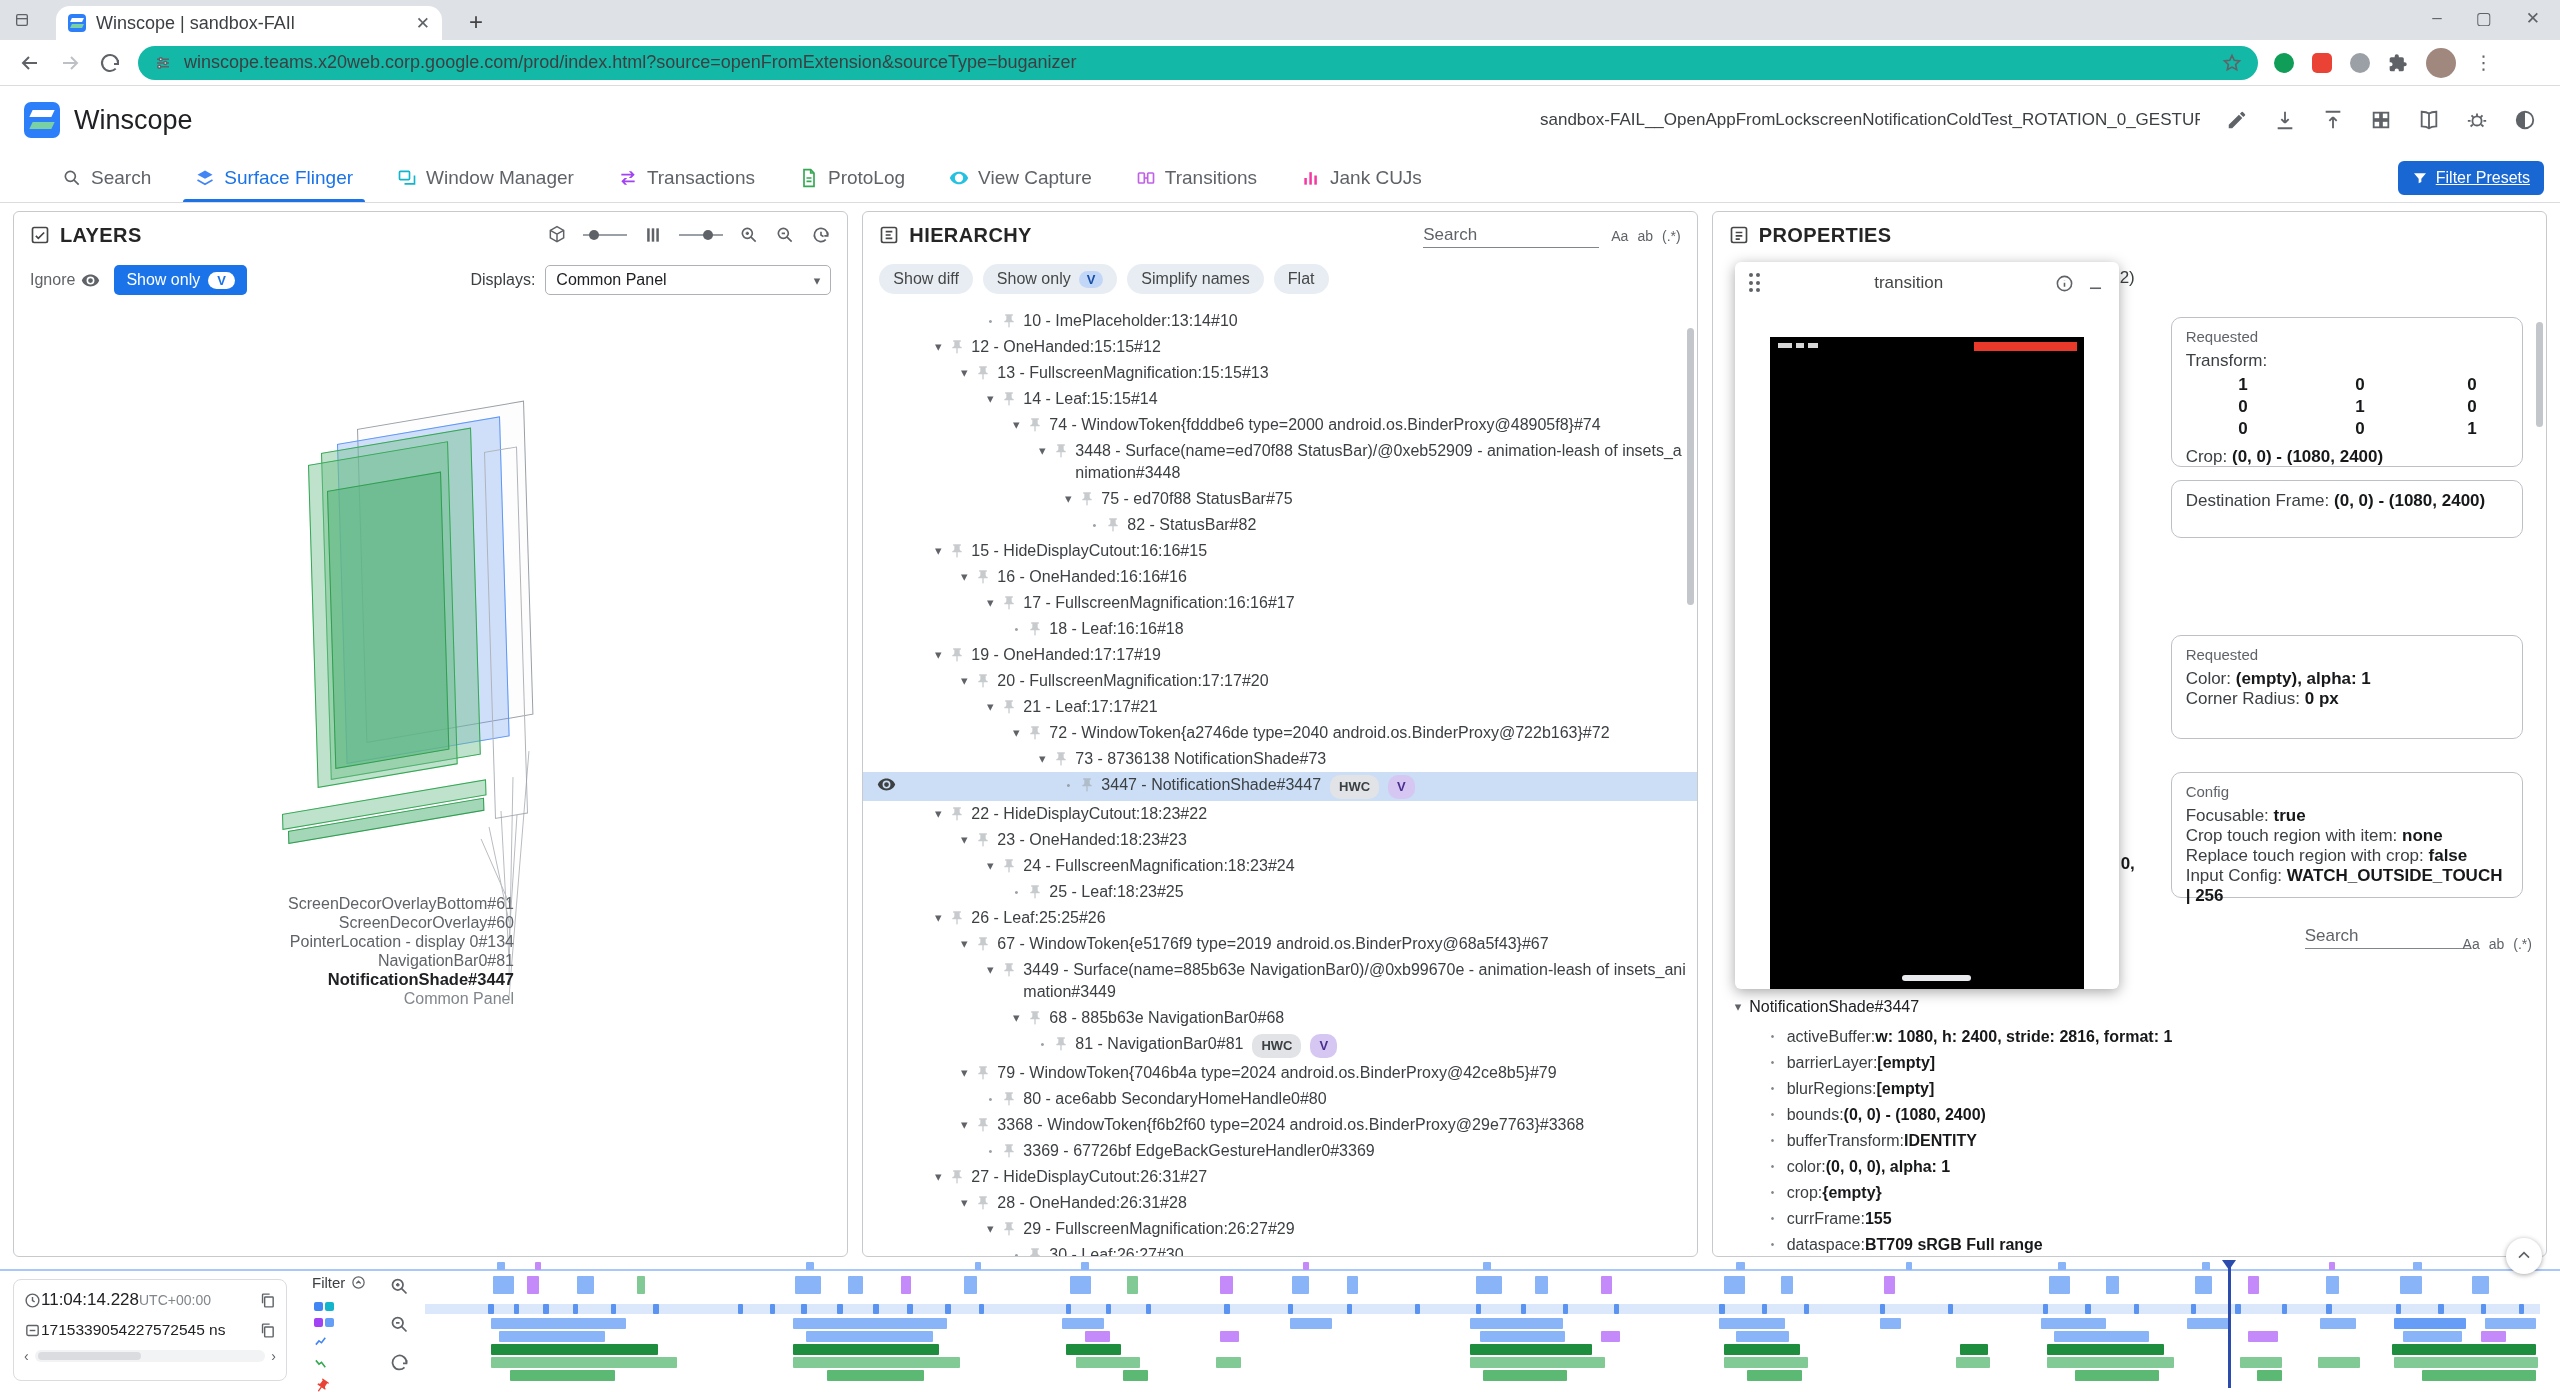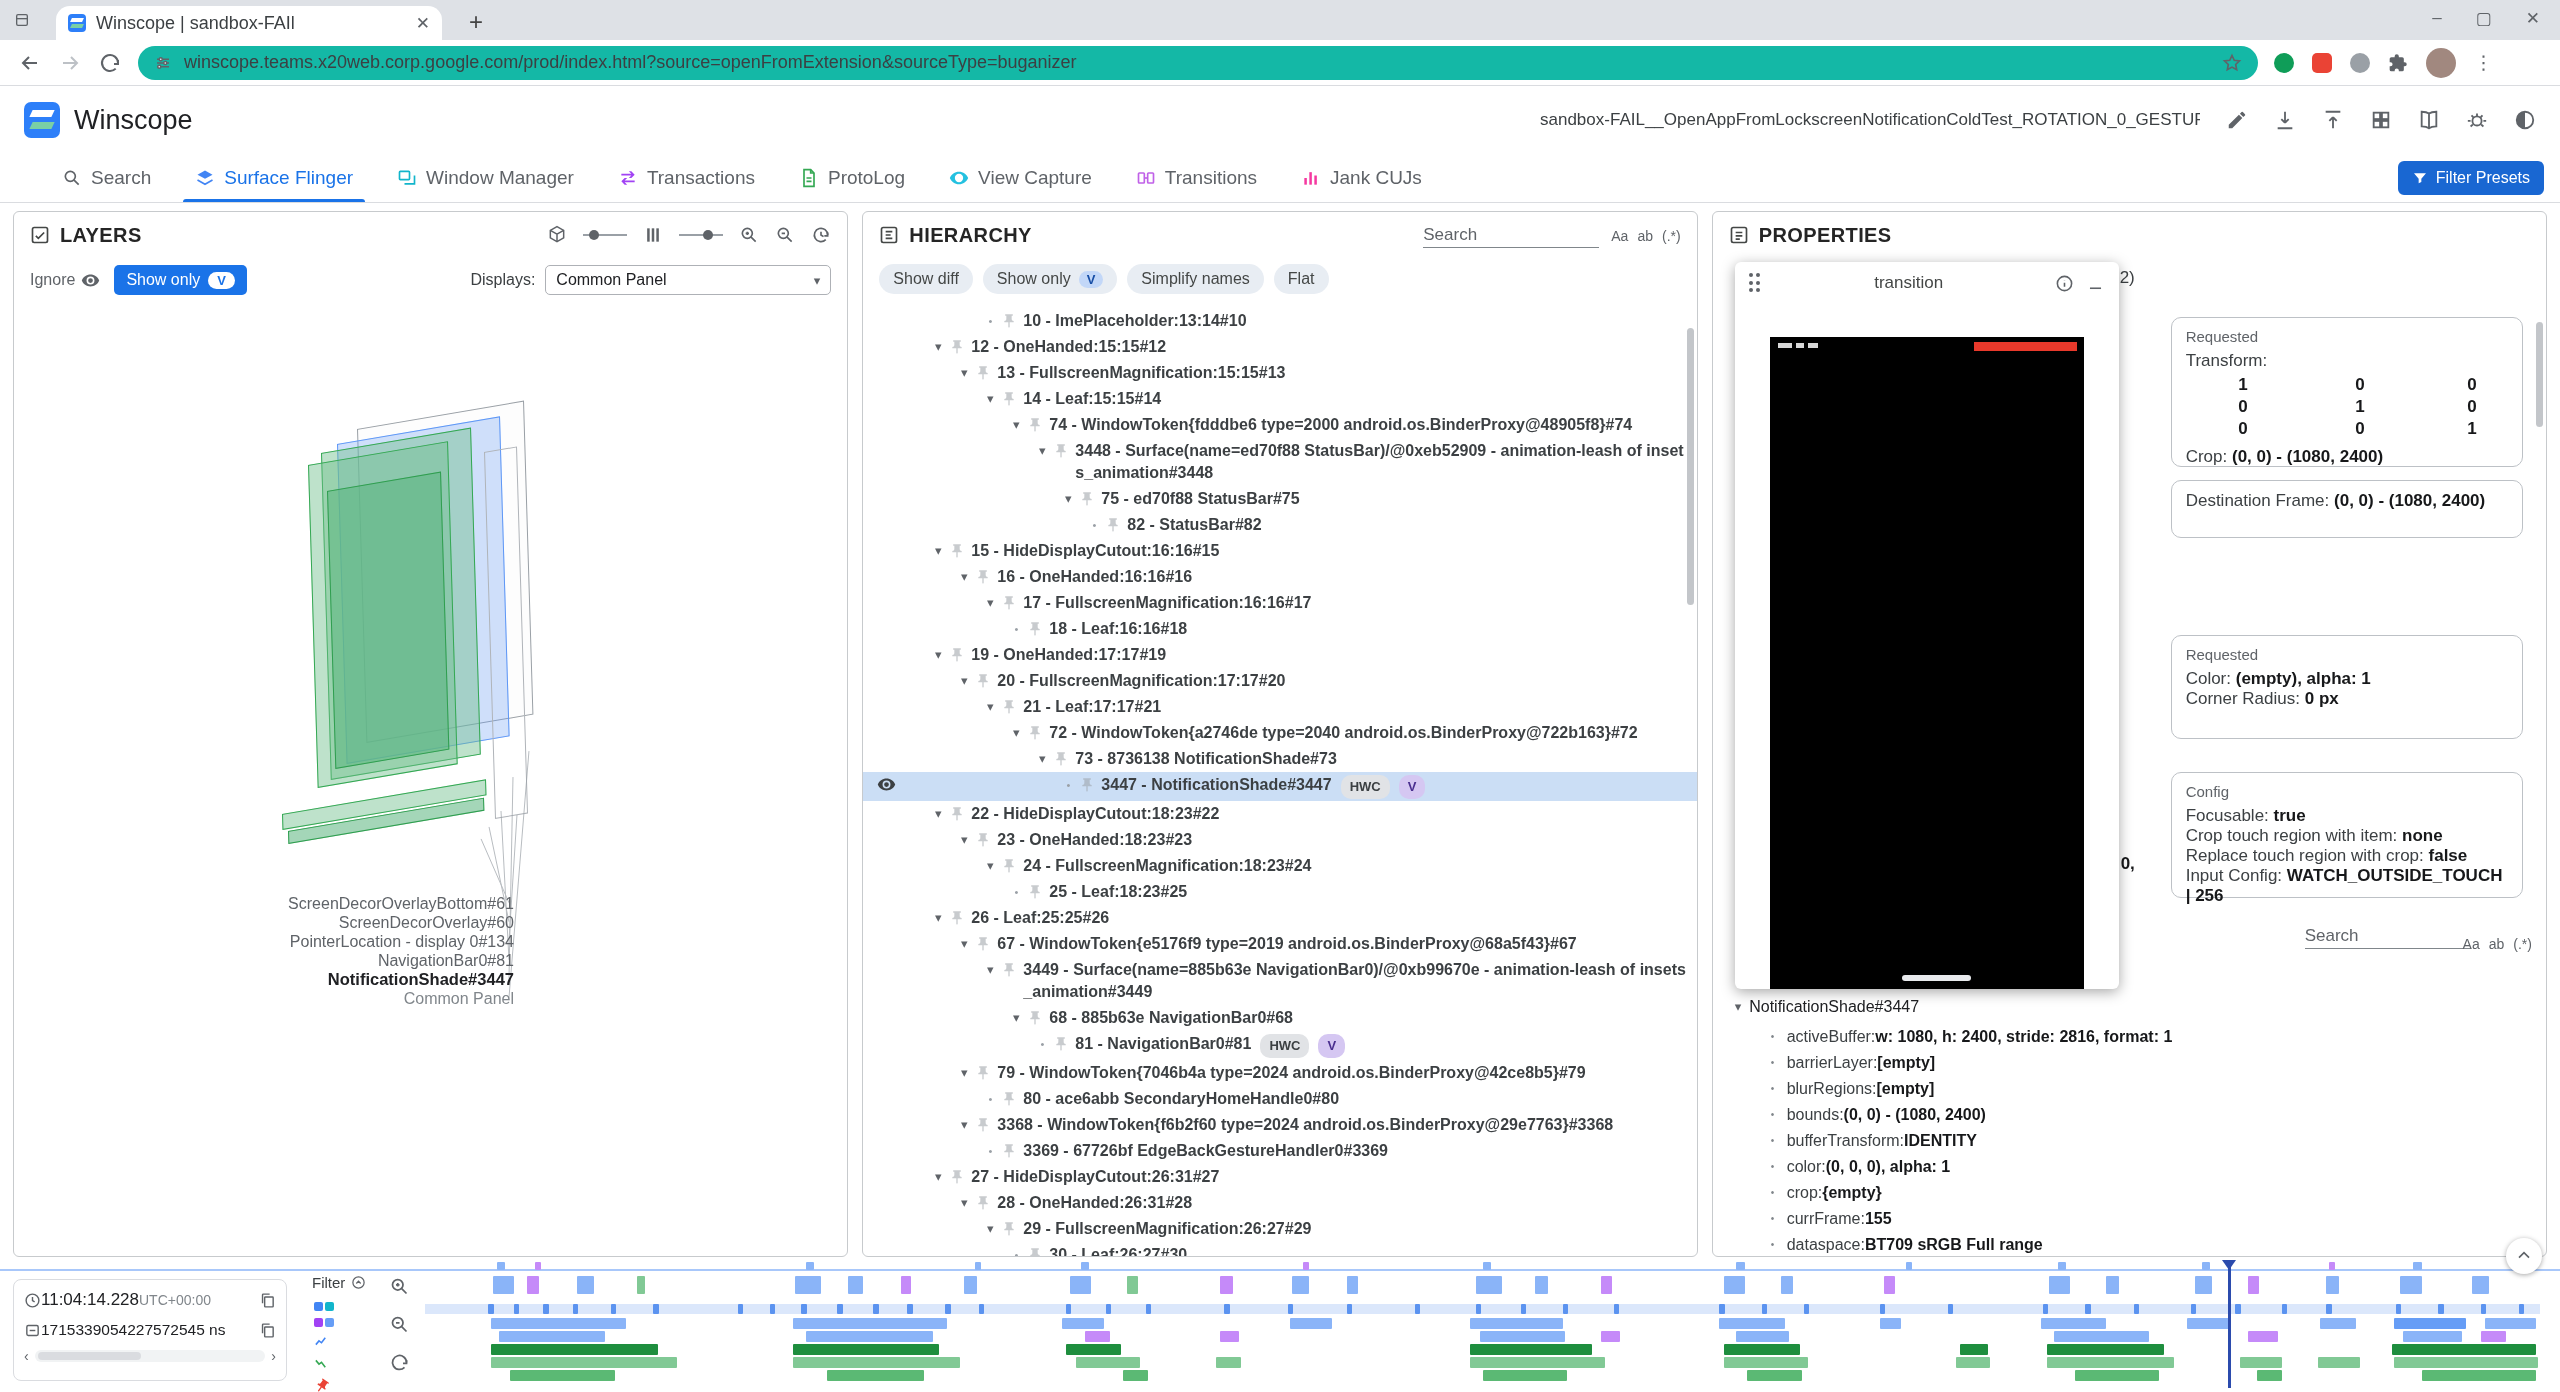--- a/index.html
+++ b/index.html
@@ -46,21 +46,21 @@
 
   
   .ws-nav { position:absolute; top:154px; left:0; right:0; height:49px; border-bottom:1px solid #dadce0;
     display:flex; align-items:stretch; padding-left:40px; }
   .nav-tab { display:flex; align-items:center; gap:9px; padding:0 22px; font-size:19px; color:#5f6368; position:relative; }
   .nav-tab.active { color:#1a73e8; }
   .nav-tab.active:after { content:""; position:absolute; left:10px; right:10px; bottom:0; height:3px;
     background:#1a73e8; border-radius:3px 3px 0 0; }
   .nav-icon { width:20px; height:20px; }
   .filter-presets { position:absolute; right:16px; top:7px; height:34px; background:#1967d2; color:#fff;
-    border:none; border-radius:6px; display:flex; align-items:center; gap:8px; padding:0 14px; font-size:16px; }
+    border:none; border-radius:6px; display:flex; align-items:center; gap:8px; padding:0 14px; font-size:16px;text-decoration:underline; }
   .filter-presets svg { width:16px; height:16px; }
 
   
   .panels { position:absolute; top:211px; left:13px; right:13px; height:1046px; display:flex; gap:14px; }
   .panel { flex:1; border:1px solid #c7cacd; border-radius:6px; background:#fff; position:relative; overflow:hidden; }
   .panel-head { height:46px; display:flex; align-items:center; padding:0 16px; gap:10px; }
   .panel-title { font-size:20px; font-weight:600; letter-spacing:.4px; color:#252525; }
   .p-icon { width:20px; height:20px; color:#444746; }
 
   
@@ -102,21 +102,21 @@
   .h-chip { background:#e8edf3; border:none; border-radius:16px; height:30px; padding:0 14px;
     font-size:16px; color:#444746; display:flex; align-items:center; gap:8px; }
   .h-chip .vchip { background:#c2d7f8; color:#174ea6; border-radius:10px; font-size:13px; padding:1px 8px; font-weight:700; }
   .tree { position:absolute; left:0; right:0; top:96px; bottom:0; overflow:hidden; font-size:16px; color:#3c4043; }
   .tree-row { position:relative; display:flex; align-items:flex-start; padding:2px 10px 2px 64px; line-height:22px; }
   .tree-row.selected { background:#cbdef5; }
   .row-eye { position:absolute; left:14px; top:3px; width:19px; height:19px; color:#3c4043; }
   .tw { width:22px; flex:none; color:#5f6368; font-size:13px; line-height:22px; text-align:center; }
   .tw.leaf { color:#9aa0a6; font-size:11px; }
   .pin { width:16px; height:16px; flex:none; margin:3px 6px 0 0; color:#9aa0a6; }
-  .tl-label { flex:0 1 auto; word-break:break-all;font-weight:bold; }
+  .tl-label { flex:0 1 auto; word-break:break-all; }
   .chip { flex:none; margin-left:9px; margin-top:1px; border-radius:10px; font-size:13px; padding:1px 9px; font-weight:700; }
   .chip-hwc { background:#e1e3e6; color:#3c4043; }
   .chip-v { background:#d5c7f2; color:#4a2f8f; }
   .vscroll { position:absolute; width:7px; border-radius:4px; background:#c3c6ca; }
 
   
   .prop-frag { position:absolute; font-size:17px; color:#3c4043; }
   .pbox { position:absolute; border:1px solid #bdc1c6; border-radius:10px; padding:10px 14px; font-size:17px; }
   .pbox .blab { font-size:15px; color:#5f6368; margin-bottom:6px; }
   .pk { color:#3c4043; }

